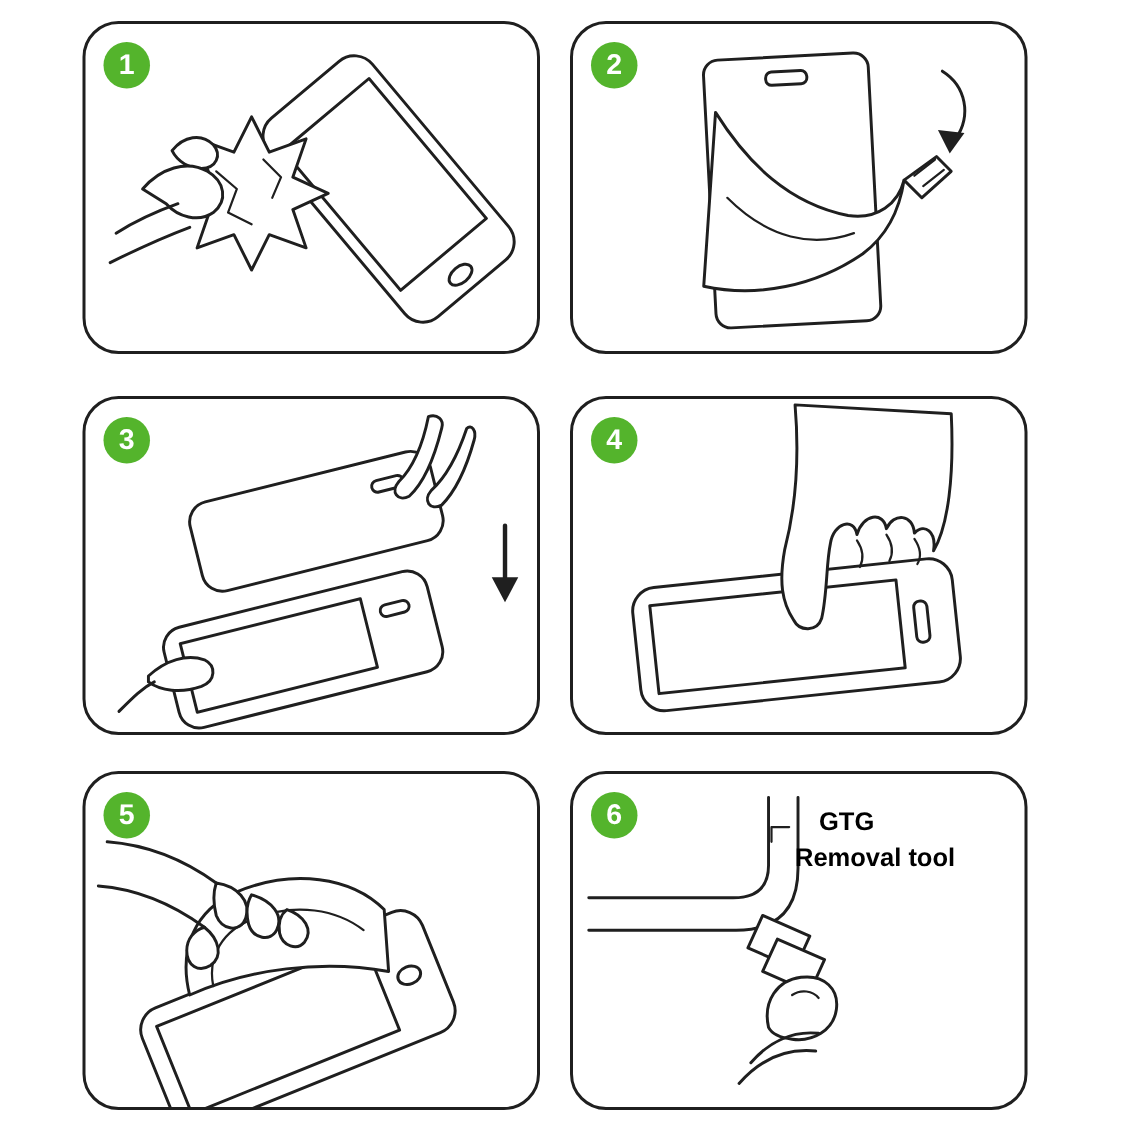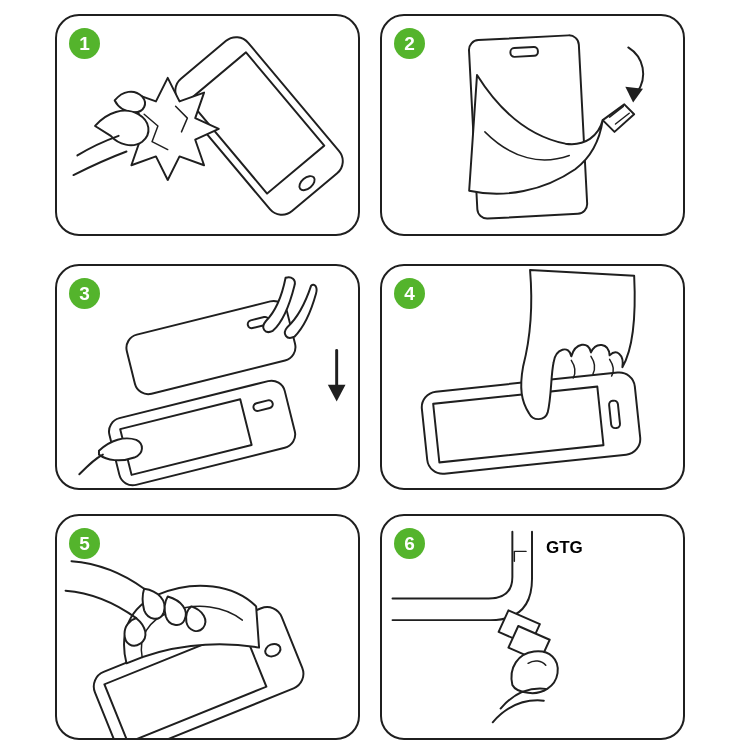--- a/index.html
+++ b/index.html
@@ -186,20 +186,21 @@
         <path class="fill-white" d="M136,92 C148,96 154,106 148,114 C143,120 133,117 131,108 C130,101 132,95 136,92 Z"></path>
         <path class="fill-white" d="M80,104 C90,112 93,124 84,130 C76,135 68,130 68,120 C68,112 73,106 80,104 Z"></path>
       </g>
     </svg>
   </div>
 
   <div class="panel p6">
     <div class="badge">6</div>
     <div class="tool-label">
       <div class="l1">GTG</div>
+      <div class="l2">Removal tool</div>
     </div>
     <svg class="art" viewBox="0 0 305 226">
       <g>
         <path d="M132,16 V62 Q132,84 108,84 H10"></path>
         <path d="M152,16 V64 Q152,106 110,106 H10"></path>
       </g>
       <path class="thin" d="M146,36 H134 V46"></path>
       <g>
         <path class="fill-white" d="M128,96 L160,110 L150,132 L118,118 Z"></path>
         <path class="fill-white" d="M138,112 L170,126 L160,148 L128,134 Z"></path>

